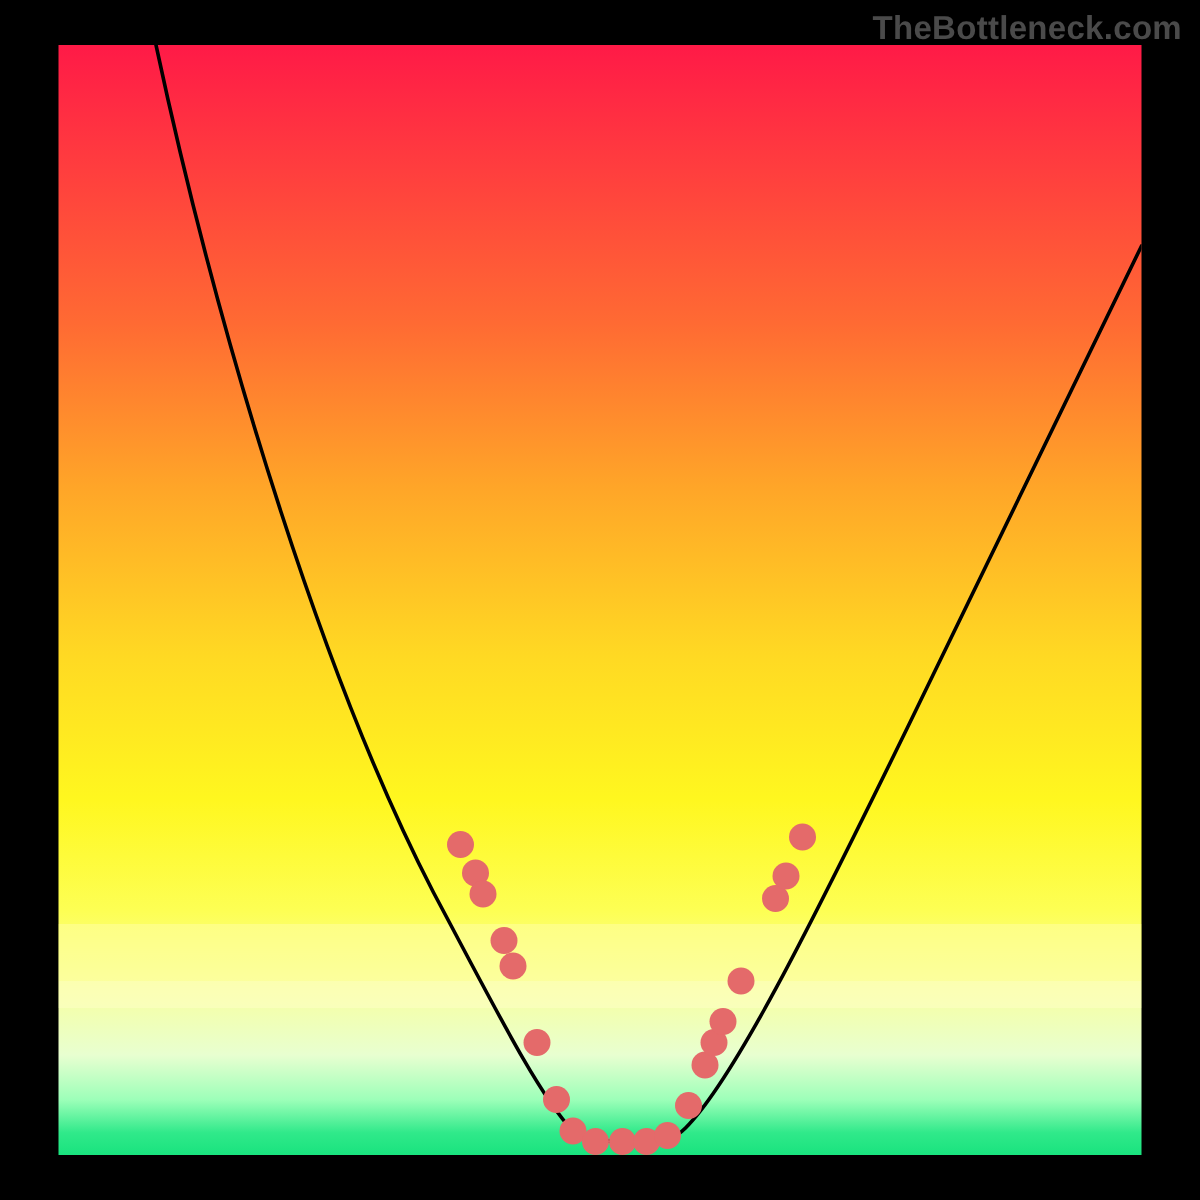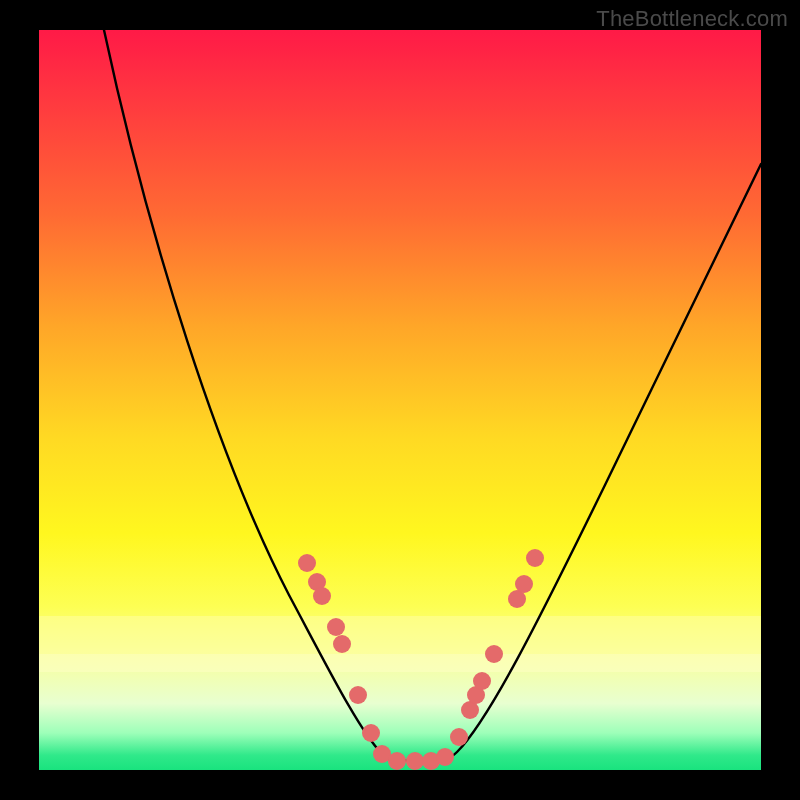--- a/index.html
+++ b/index.html
@@ -39,21 +39,21 @@
       #30e98a 98%,
       #19e37e 100%
     );
   }
   .watermark {
     position: absolute;
     top: 6px;
     right: 12px;
     color: #4a4a4a;
     font-size: 22px;
-    font-weight: 400;
+    font-weight: 700;
     letter-spacing: 0.2px;
   }
   svg.curve {
     position: absolute;
     left: 0;
     top: 0;
     width: 722px;
     height: 740px;
   }
 </style>

